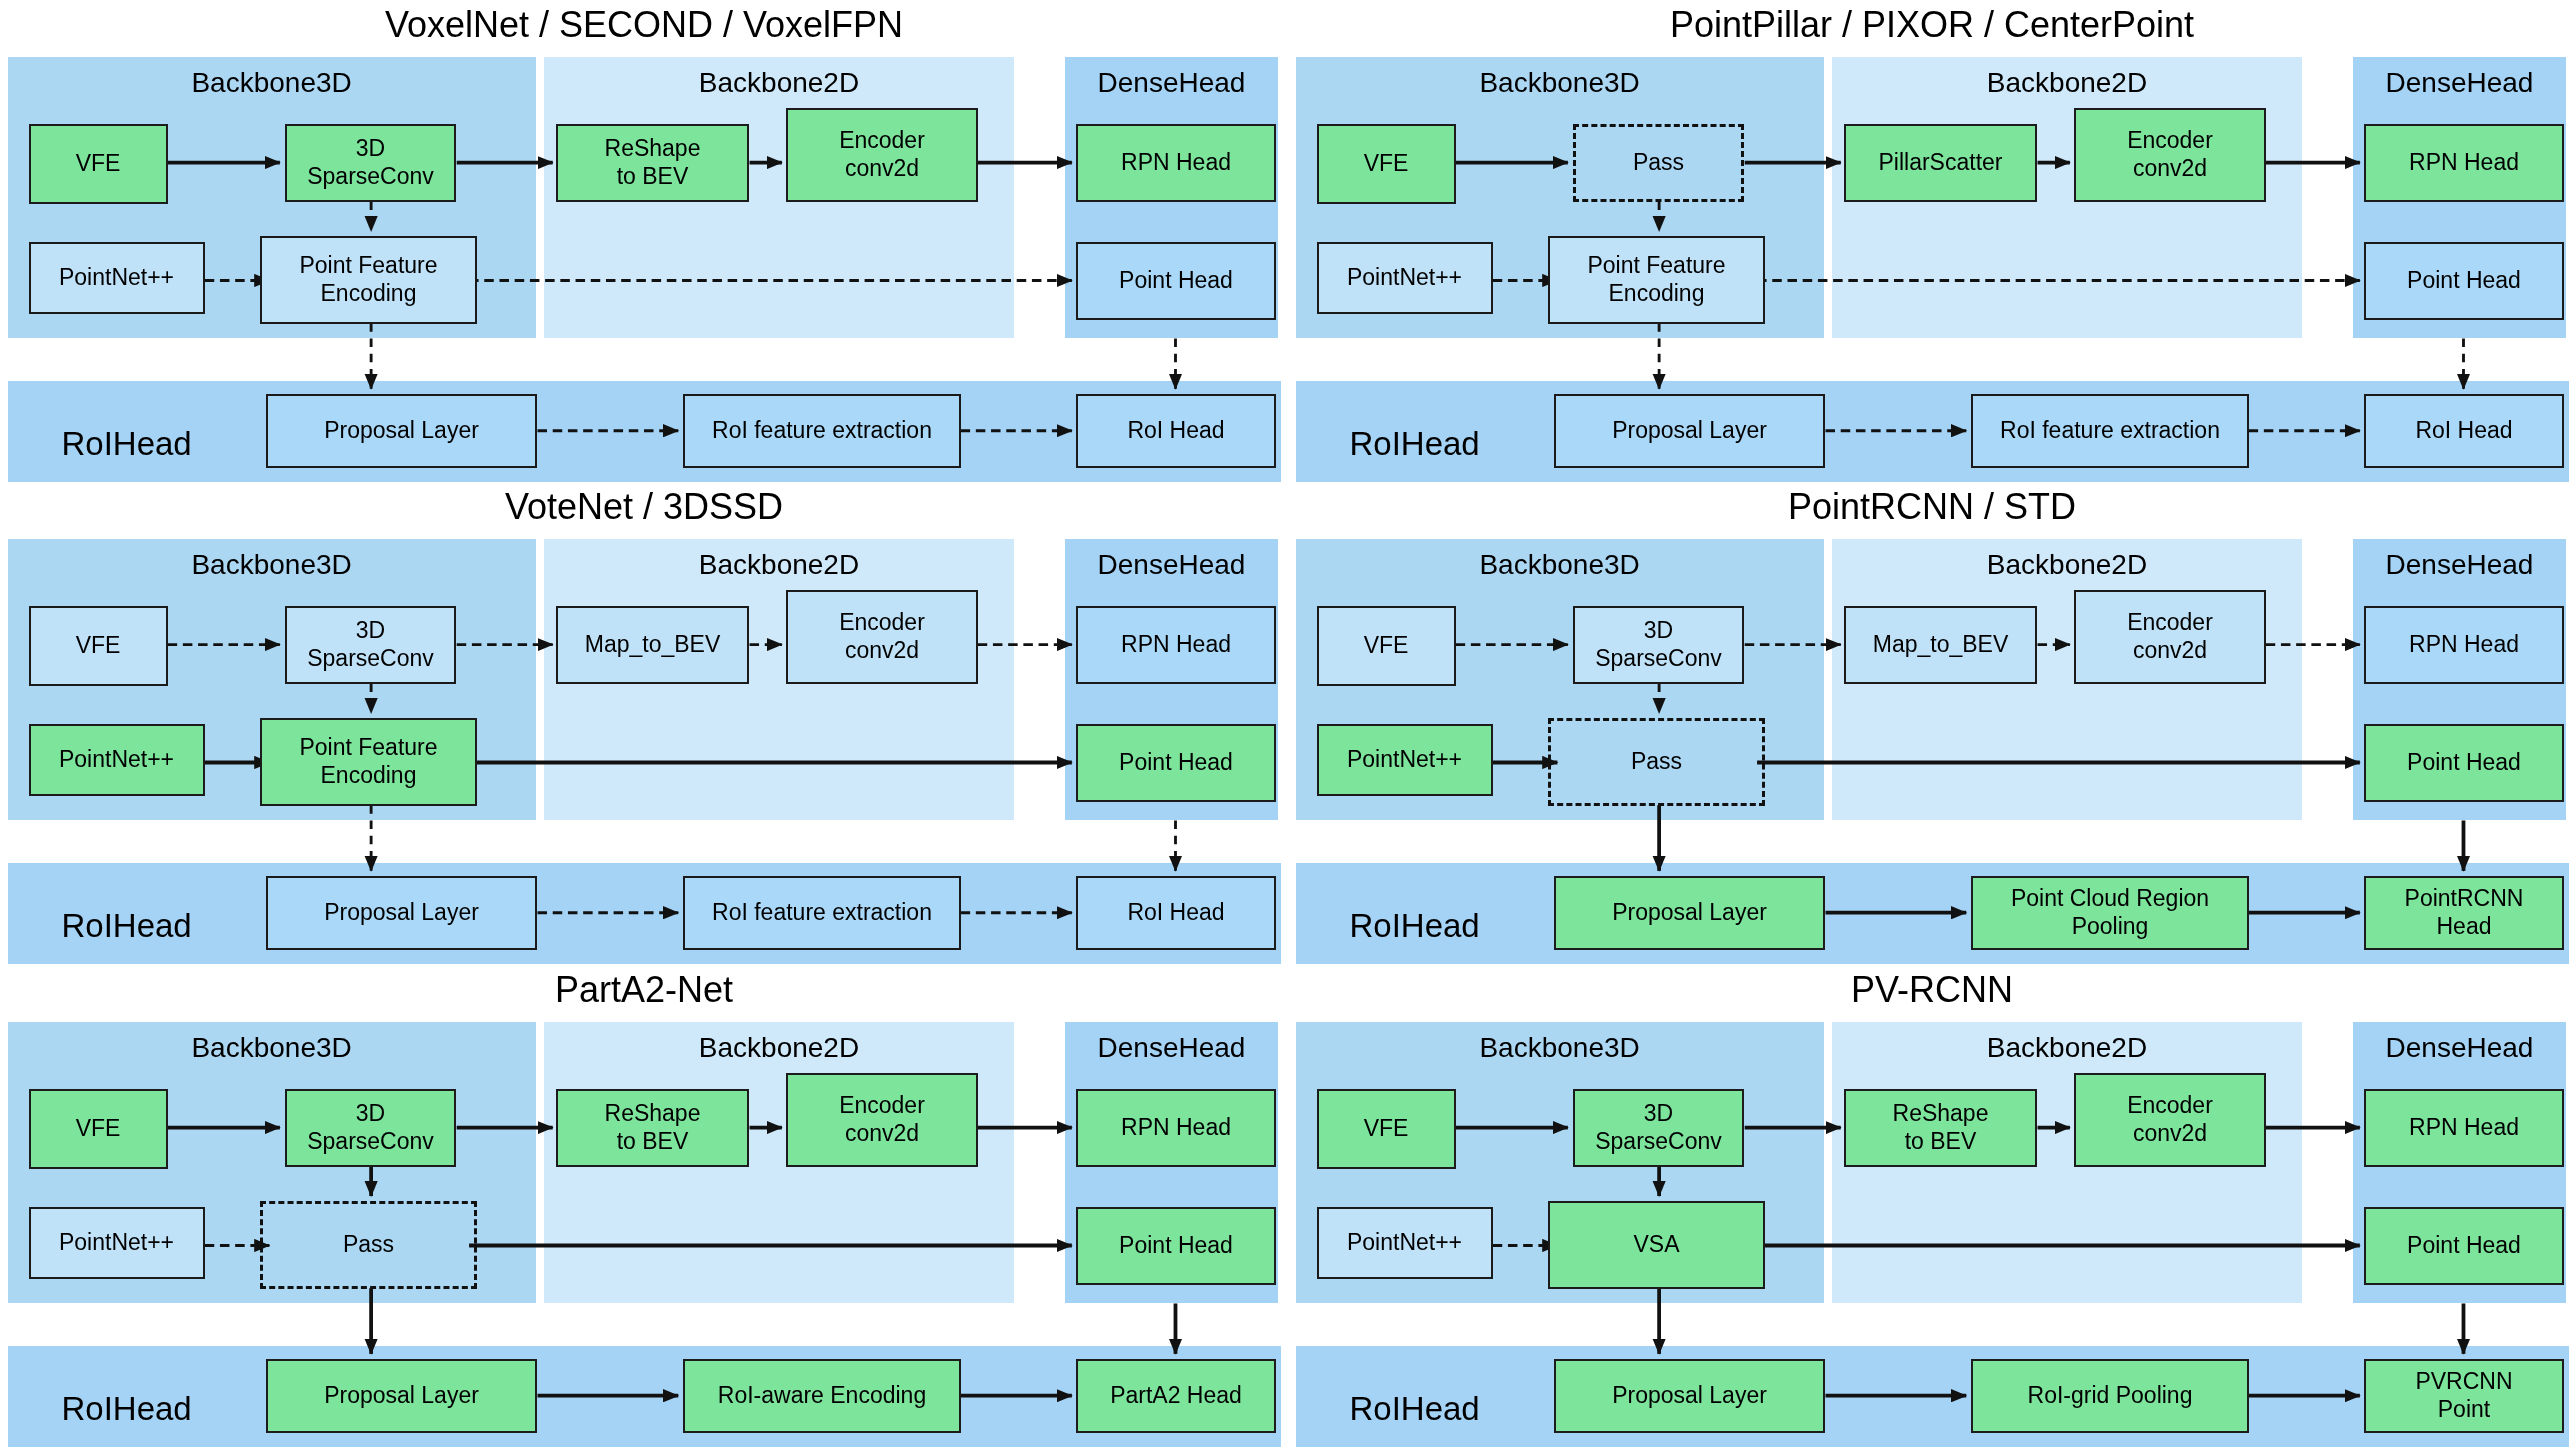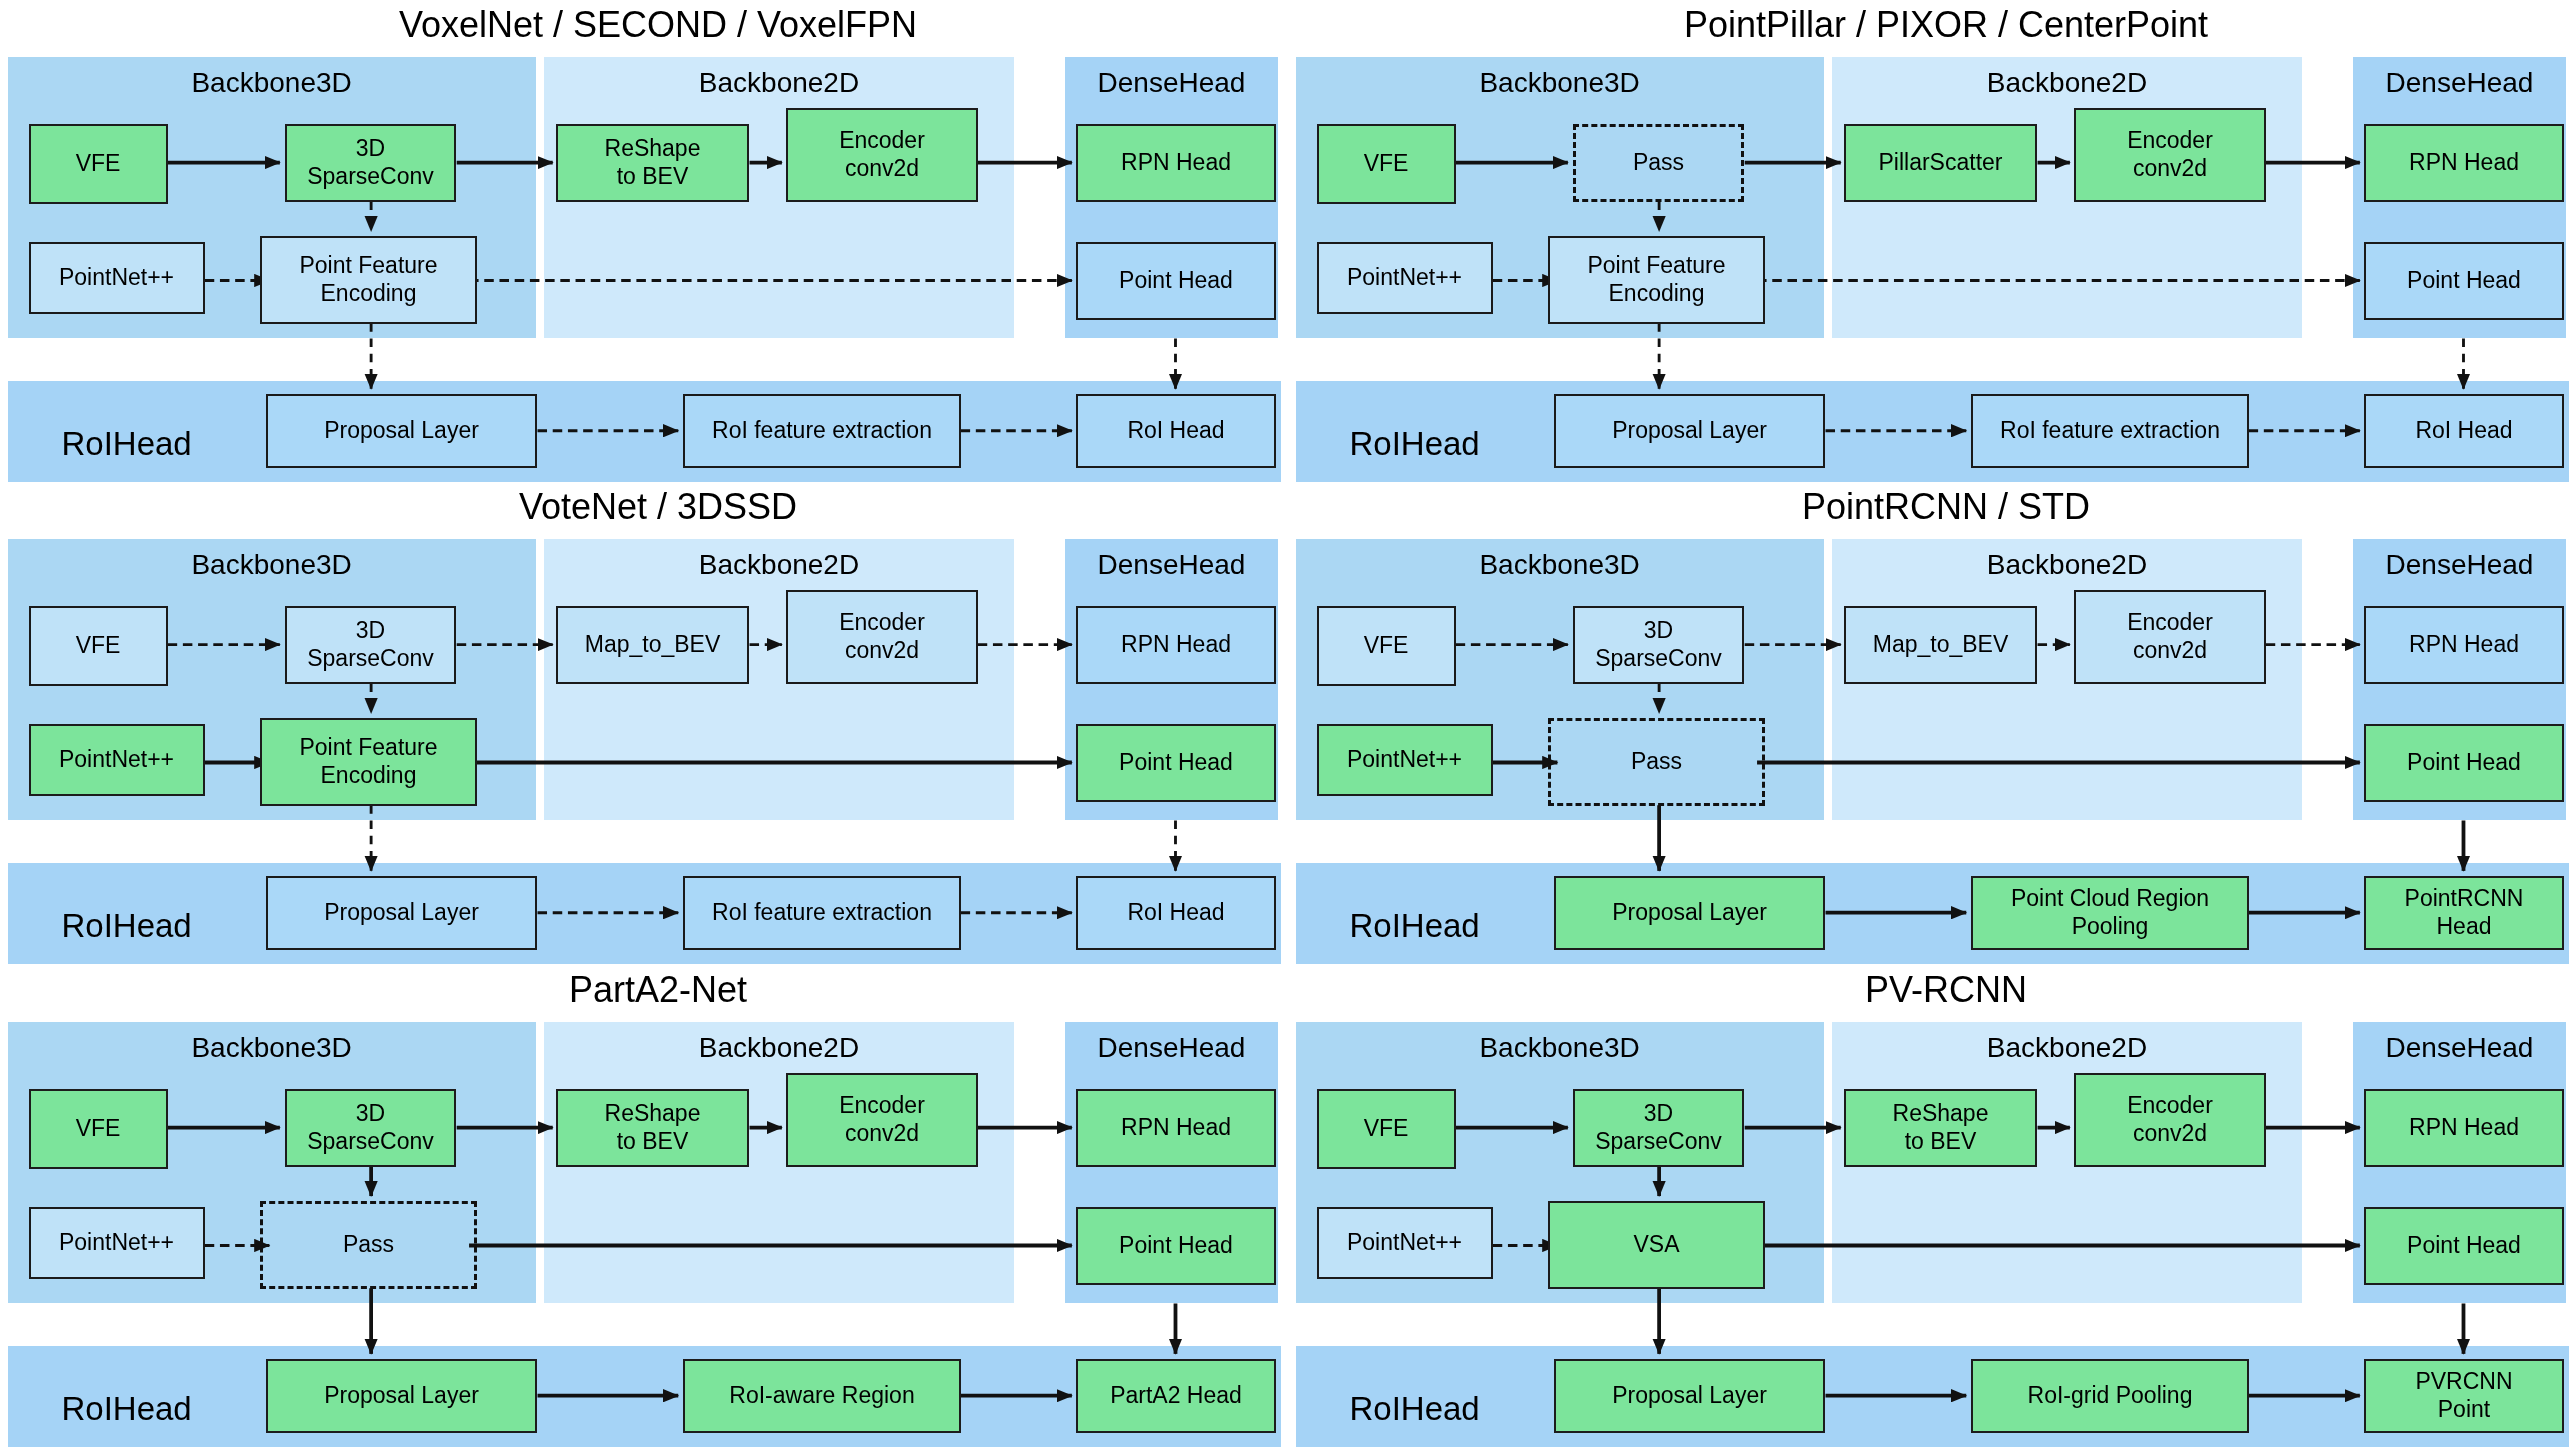--- a/index.html
+++ b/index.html
@@ -7,21 +7,21 @@
     --green:#7ce49b; --blue:#bfe2f8; --blue2:#aad8f8; --line:#111111;
   }
   html,body{margin:0;padding:0}
   body{
     width:2576px;height:1448px;background:#ffffff;position:relative;
     font-family:"Liberation Sans",sans-serif;color:#000;overflow:hidden;
   }
   .panel{position:absolute;width:1288px;height:483px}
   .ptitle{
     position:absolute;left:0;top:1.9px;width:100%;text-align:center;
-    font-size:36px;line-height:1.25;color:#000;padding-left:14px;
+    font-size:36px;line-height:1.25;color:#000;
   }
   .band{position:absolute;top:57px;height:281px}
   .b3d{left:7.6px;width:528px;background:var(--b3d)}
   .b2d{left:544px;width:470px;background:var(--b2d)}
   .dhb{left:1065px;width:213px;background:var(--dh)}
   .roib{left:7.6px;top:381px;width:1273px;height:101px;background:var(--dh)}
   .blabel{position:absolute;left:0;top:9.5px;width:100%;text-align:center;font-size:28px}
   .roilabel{
     position:absolute;left:28.5px;top:12px;width:181px;height:100%;
     display:flex;align-items:center;justify-content:center;font-size:33px;
@@ -268,21 +268,21 @@
 SparseConv</div>
   <div class="box g b-b2a">ReShape
 to BEV</div>
   <div class="box g b-b2b">Encoder
 conv2d</div>
   <div class="box g b-rpn">RPN Head</div>
   <div class="box bl b-pn">PointNet++</div>
   <div class="box dsh b-mid">Pass</div>
   <div class="box g b-ph">Point Head</div>
   <div class="box g b-prop">Proposal Layer</div>
-  <div class="box g b-pool">RoI-aware Region</div>
+  <div class="box g b-pool">RoI-aware Encoding</div>
   <div class="box g b-head">PartA2 Head</div>
 </div>
 
 <div class="panel" style="left:1288px;top:965px">
   <div class="ptitle">PV-RCNN</div>
   <div class="band b3d">
     <div class="blabel">Backbone3D</div>
   </div>
   <div class="band b2d">
     <div class="blabel">Backbone2D</div>

